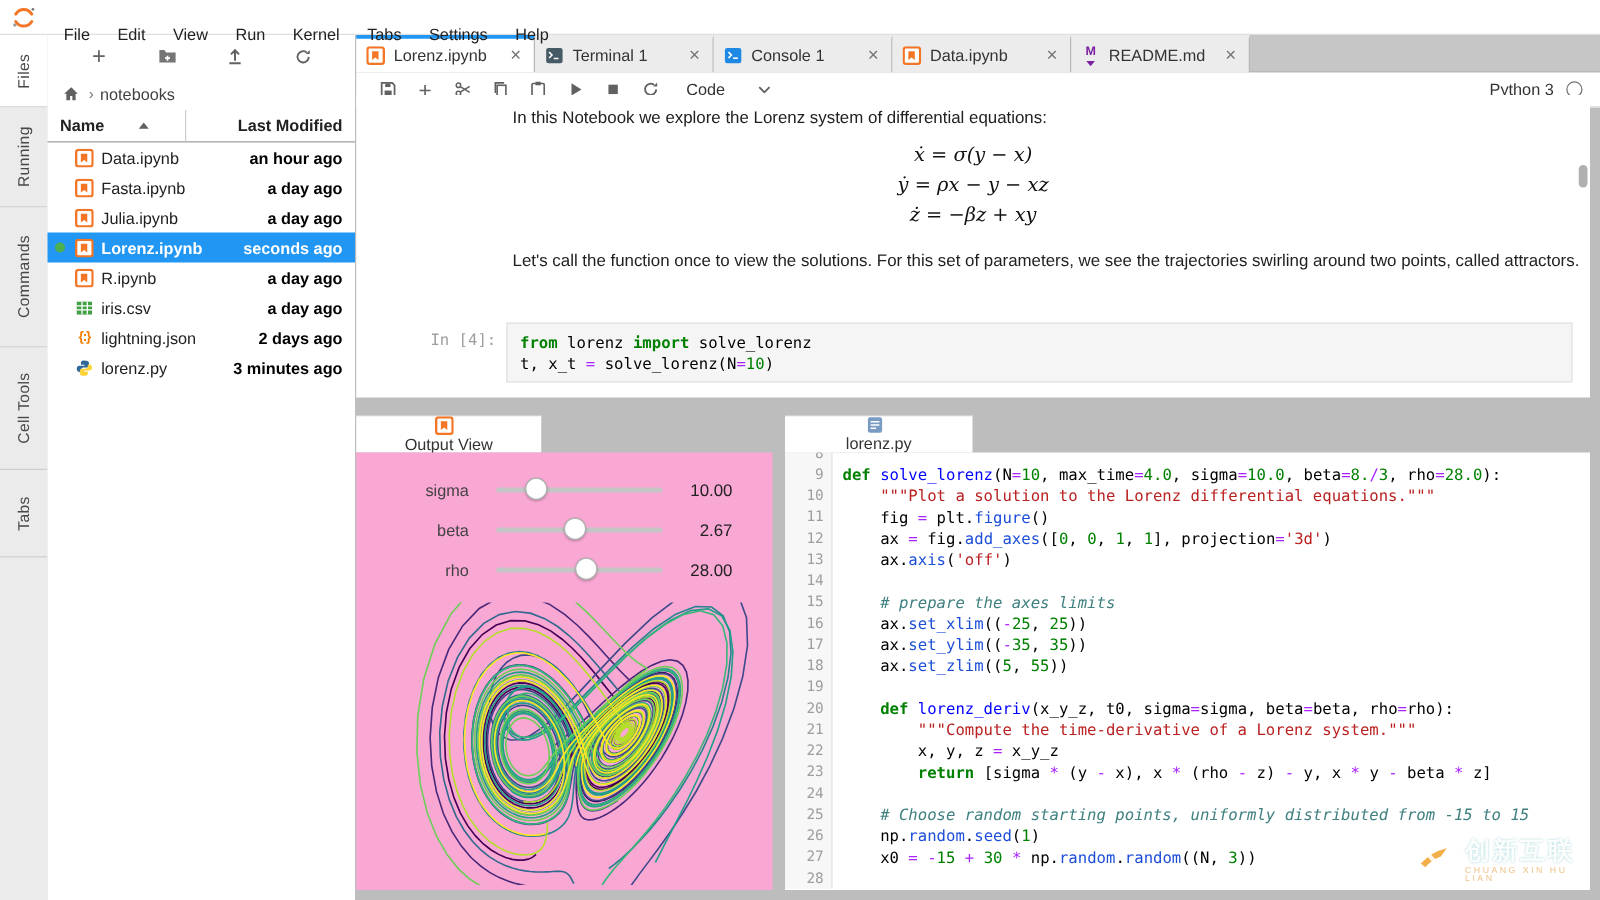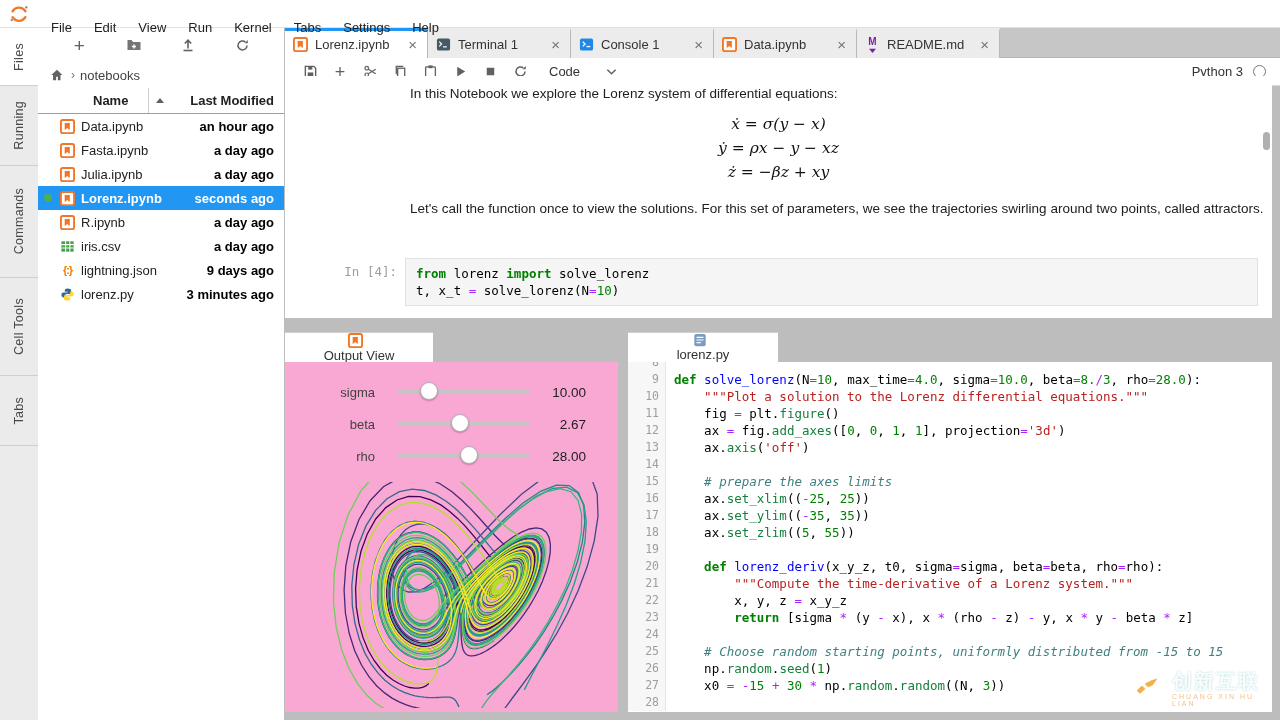--- a/index.html
+++ b/index.html
@@ -24,21 +24,21 @@
 
   
   #filebrowser { position:absolute; left:38px; top:28px; width:247px; height:692px; background:#fff;
                  border-right:1px solid #bdbdbd; }
   #fb-toolbar { height:34px; display:flex; align-items:center; justify-content:space-around; padding:0 14px;}
   .fb-btn { width:26px; height:26px; display:flex; align-items:center; justify-content:center; color:#616161;}
   #fb-breadcrumb { height:26px; display:flex; align-items:center; padding-left:10px; font-size:13px; color:#424242;}
   #fb-breadcrumb .sep { margin:0 5px; color:#757575; font-size:12px;}
   #fb-header { height:26px; display:flex; align-items:center; font-size:13px; font-weight:bold; color:#212121;
                border-bottom:1px solid #9e9e9e; position:relative;}
-  #fb-header .col-name { padding-left:10px;margin-left:45px; }
+  #fb-header .col-name { padding-left:10px; }
   #fb-header .sort-arrow { width:0; height:0; border-left:4px solid transparent; border-right:4px solid transparent;
                border-bottom:5px solid #616161; margin-left:28px;}
   #fb-header .col-div { position:absolute; left:110px; top:0; bottom:0; width:1px; background:#cfcfcf;}
   #fb-header .col-mod { position:absolute; right:10px; font-weight:bold;}
   .file-row { height:24px; display:flex; align-items:center; font-size:13px; color:#212121; position:relative;
               padding-left:22px; }
   .file-row .f-icon { width:15px; height:15px; margin-right:6px; display:flex; align-items:center; justify-content:center;}
   .file-row .f-mod { position:absolute; right:10px; color:#000000;font-weight:bold; }
   .file-row.selected { background:#2196f3; color:#fff; font-weight:600;}
   .file-row.selected .f-mod { color:#fff; font-weight:600;}
@@ -75,21 +75,21 @@
   #cell-prompt { position:absolute; left:48px; top:188px; width:64px; text-align:right;
                  font-family:"DejaVu Sans Mono", monospace; font-size:12.5px; color:#9e9e9e;}
   #cell-box { position:absolute; left:120px; top:182px; width:853px; height:48px; background:#f5f5f5;
               border:1px solid #e0e0e0; padding:6px 10px;
               font-family:"DejaVu Sans Mono", monospace; font-size:12.5px; line-height:17px; color:#000;}
   #nb-scroll-thumb { position:absolute; left:978px; top:56px; width:7px; height:18px; background:#b0b0b0; border-radius:4px;}
 
   
   .tk-k { color:#008000; font-weight:bold; }
   .tk-f { color:#0000ff; }
-  .tk-pr { color:#15803d; }
+  .tk-pr { color:#1d4ed8; }
   .tk-n { color:#008000; }
   .tk-o { color:#aa22ff; }
   .tk-s { color:#ba2121; }
   .tk-c { color:#408080; font-style:italic; }
   .tk-p { color:#000; }
 
   
   .panel-tab { position:absolute; height:30px; background:#fff; display:flex; align-items:center;
                padding:0 8px; font-size:13px; color:#333; border-top:1px solid #d0d0d0;flex-direction:column;}
   #out-tab { left:0; top:304px; width:148px; }
@@ -266,21 +266,21 @@
             </svg>
           </span>
           <span>iris.csv</span>
           <span class="f-mod">a day ago</span>
         </div>
         <div class="file-row">
           <span class="f-icon">
             <span style="color:#f57c00;font-weight:bold;font-size:11px;letter-spacing:-1px">{:}</span>
           </span>
           <span>lightning.json</span>
-          <span class="f-mod">9 days ago</span>
+          <span class="f-mod">2 days ago</span>
         </div>
         <div class="file-row">
           <span class="f-icon">
             <svg width="15" height="15" viewBox="0 0 16 16">
               <path d="M8 1.5c-2.6 0-2.9 1.1-2.9 2v1.6h3v.8H3.6c-1.2 0-2.1.9-2.1 2.6s.9 2.7 2.1 2.7h1.5V9.6c0-1.2 1-2.1 2.2-2.1h3c.9 0 1.6-.8 1.6-1.7V3.5c0-1.2-1.3-2-3.9-2z" fill="#306998"></path>
               <path d="M8 14.5c2.6 0 2.9-1.1 2.9-2v-1.6h-3v-.8h4.5c1.2 0 2.1-.9 2.1-2.6S13.6 4.8 12.4 4.8h-1.5v1.6c0 1.2-1 2.1-2.2 2.1h-3c-.9 0-1.6.8-1.6 1.7v2.3c0 1.2 1.3 2 3.9 2z" fill="#ffd43b"></path>
             </svg>
           </span>
           <span>lorenz.py</span>
           <span class="f-mod">3 minutes ago</span>

